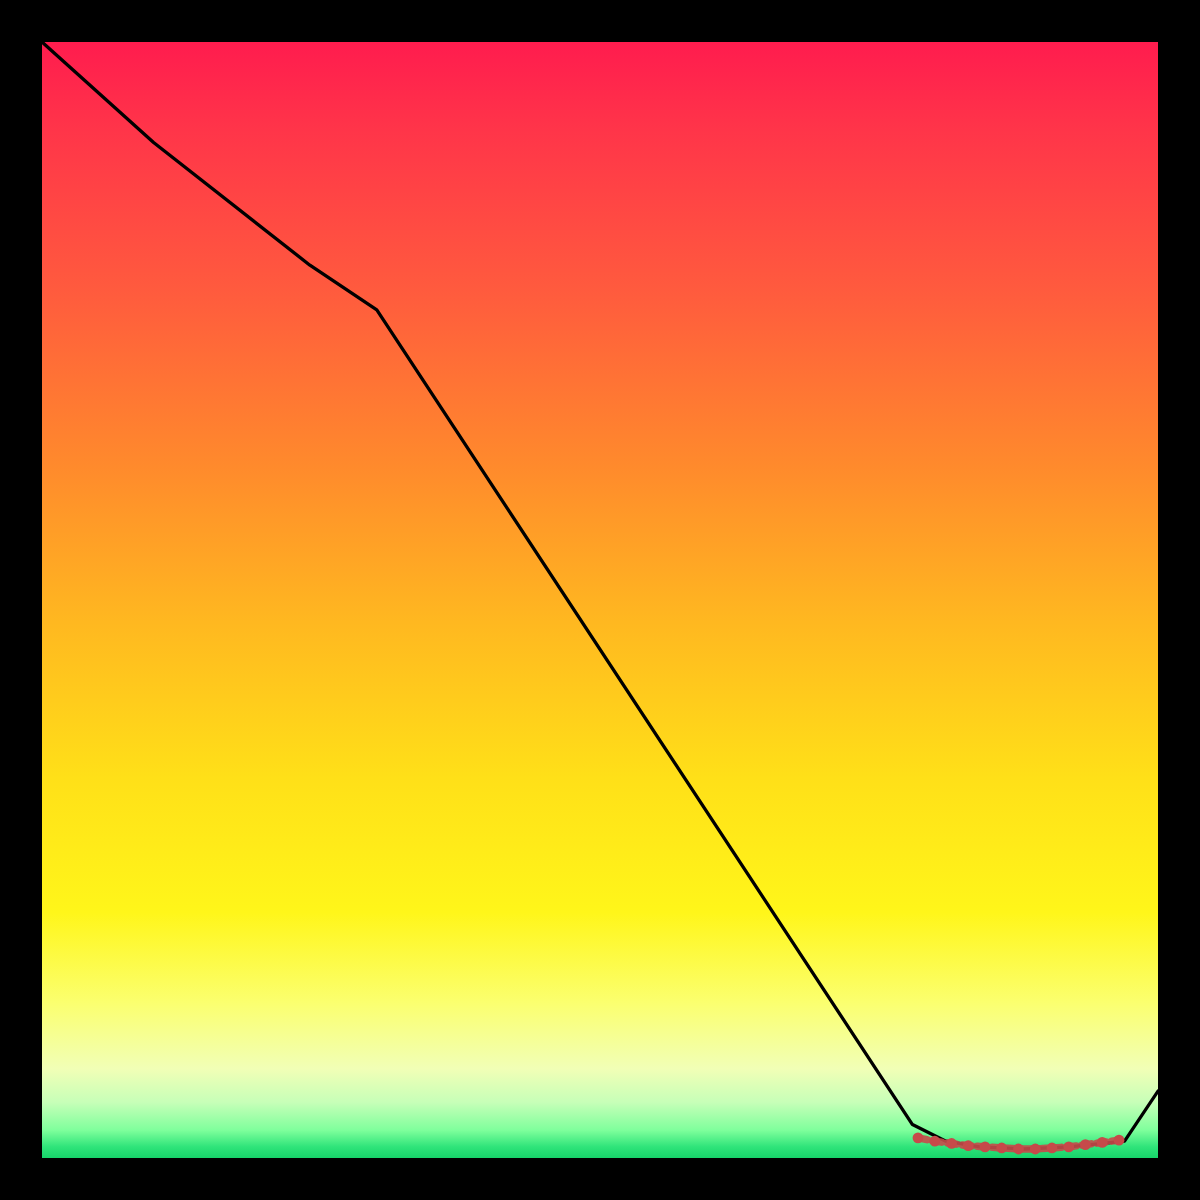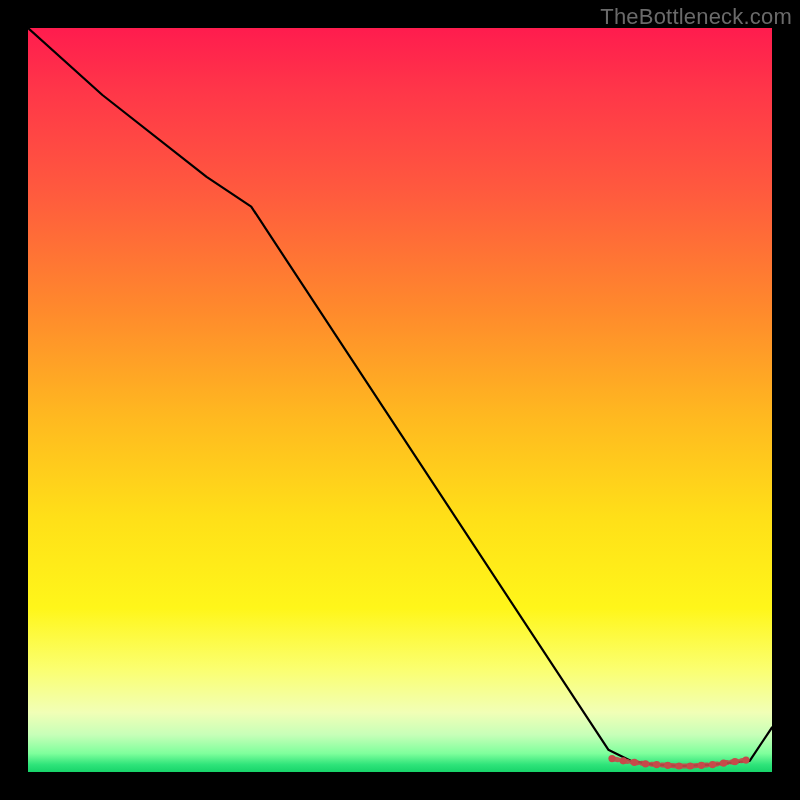--- a/index.html
+++ b/index.html
@@ -56,21 +56,20 @@
   }
   svg.overlay {
     position: absolute;
     left: 0; top: 0; width: 100%; height: 100%;
   }
 </style>
 </head>
 <body>
 
 <div class="frame">
-  <div class="watermark">TheBottleneck.com</div>
 
   <div class="plot-area">
     <div class="gradient"></div>
     <svg class="overlay" viewBox="0 0 744 744" preserveAspectRatio="none">
       <polyline id="curve-line" fill="none" stroke="#000000" stroke-width="2.2" stroke-linejoin="round" stroke-linecap="round" points="0.0,0.0 74.4,67.0 178.6,148.8 223.2,178.6 580.3,721.7 602.6,732.8 625.0,736.6 654.7,738.0 684.5,736.6 721.7,732.8 744.0,699.4"></polyline>
       <g id="marker-group">
           <polyline points="584.0,730.6 595.2,732.8 606.4,734.3 617.5,735.8 628.7,736.6 639.8,737.3 651.0,738.0 662.2,738.0 673.3,737.3 684.5,736.6 695.6,735.1 706.8,733.6 718.0,732.1" fill="none" stroke="#c64a4a" stroke-width="5" stroke-linecap="round" stroke-dasharray="6 4" opacity="0.9"></polyline>
           <circle cx="584.0" cy="730.6" r="3.6" fill="#c64a4a"></circle>
           <circle cx="595.2" cy="732.8" r="3.6" fill="#c64a4a"></circle>
           <circle cx="606.4" cy="734.3" r="3.6" fill="#c64a4a"></circle>

